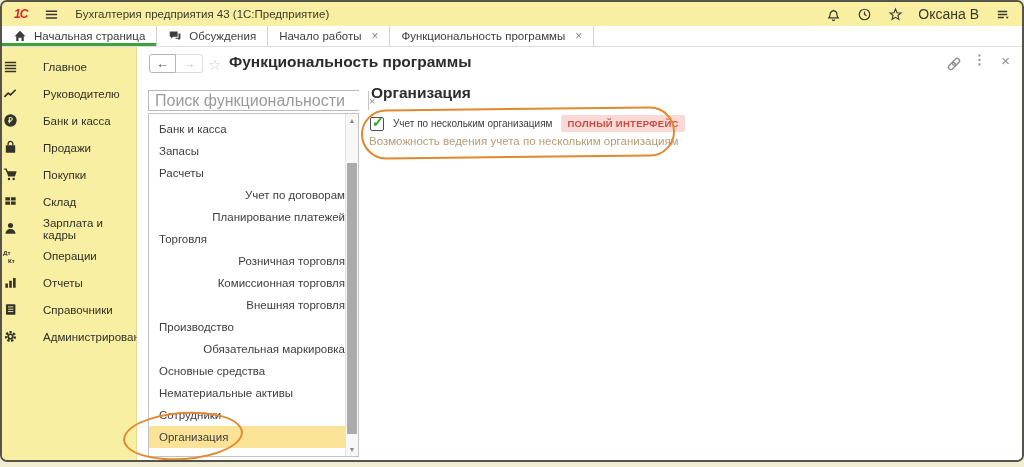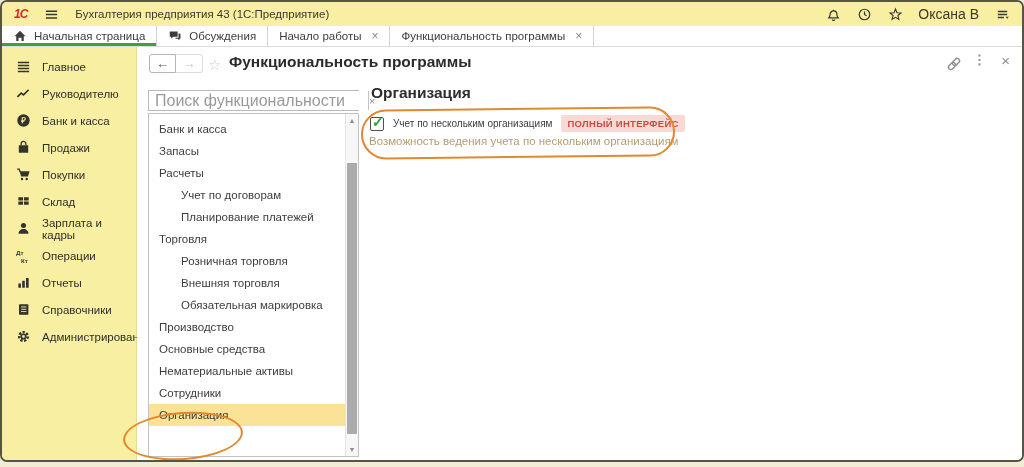--- a/index.html
+++ b/index.html
@@ -22,21 +22,21 @@
   .tb-user { font-size:14px; }
   
   .tabbar { position:absolute; top:24px; left:0; right:0; height:21px; background:#fff; display:flex; border-bottom:1px solid #dcdcdc; }
   .tab { display:flex; align-items:center; gap:7px; padding:0 11px; border-right:1px solid #d4d4d4; font-size:11.5px; color:#3c3c3c; position:relative; cursor:default; white-space:nowrap; }
   .tab .ticon { width:14px; height:14px; color:#3c3c3c; display:inline-flex; }
   .tab.active::after { content:""; position:absolute; left:0; right:0; bottom:0; height:3px; background:var(--tab-active-underline,#3ea13e); }
   .tab .tclose { color:#8a8a8a; font-size:12px; margin-left:3px; }
   
   .body { position:absolute; top:45px; left:0; right:0; bottom:0; display:flex; }
   .sidebar { width:135px; background:var(--accent-yellow,#f8efa3); border-right:1px solid rgba(0,0,0,.07); padding-top:6px; flex:none; }
-  .sb-item { height:27px; display:flex; align-items:center; gap:11px; padding-left:13px; font-size:11.5px; color:#2f2f26; cursor:default; }
+  .sb-item { height:27px; display:flex; align-items:center; gap:25px; font-size:11.5px; color:#2f2f26; cursor:default; }
   .sb-item .sicon { width:16px; height:16px; flex:none; display:inline-flex; align-items:center; justify-content:center; color:#33332a; }
   .main { flex:1; position:relative; background:#fff; }
   
   .navgroup { position:absolute; left:12px; top:7px; display:flex; }
   .navbtn { width:27px; height:19px; border:1px solid #b5b5b5; background:#fff; display:flex; align-items:center; justify-content:center; font-size:13px; color:#555; }
   .navbtn.back { border-radius:3px 0 0 3px; }
   .navbtn.fwd  { border-radius:0 3px 3px 0; border-color:#dcdcdc; color:#c6c6c6; border-left:none; }
   .hdr-star { position:absolute; left:71px; top:9px; color:#cfcfcf; font-size:15px; }
   .hdr-title { position:absolute; left:92px; top:6px; font-size:15.5px; font-weight:bold; color:#2b2b2b; }
   .hdr-link  { position:absolute; right:60px; top:9px; width:16px; height:16px; color:#8f8f8f; }
@@ -44,21 +44,21 @@
   .hdr-close { position:absolute; right:12px; top:5px; color:#8f8f8f; font-size:15px; }
   
   .search { position:absolute; left:11px; top:43px; width:211px; height:21px; border:1px solid #b9b9b9; display:flex; background:#fff; }
   .search input { flex:1; border:none; outline:none; padding:0 6px; font-size:16px; color:#444; font-family:"Liberation Sans",sans-serif; }
   .search input::placeholder { color:#9a9a9a; }
   .search .clear { width:21px; border-left:1px solid #c4c4c4; display:flex; align-items:center; justify-content:center; color:#8a8a8a; font-size:11px; }
   
   .listbox { position:absolute; left:11px; top:66px; width:211px; height:344px; border:1px solid #c3c3c3; background:#fff; }
   .list-inner { position:absolute; left:0; top:0; bottom:0; right:13px; padding-top:4px; overflow:hidden; }
   .li-item { height:22px; line-height:22px; font-size:11.5px; color:#3d3d3d; padding-left:10px; white-space:nowrap; cursor:default; }
-  .li-item.indent { padding-left:32px; }
+  .li-item.indent { padding-left:32px;text-align:right; }
   .li-item.selected { background:var(--selection,#fae396); }
   .vscroll { position:absolute; right:0; top:0; bottom:0; width:13px; border-left:1px solid #e2e2e2; background:#f7f7f7; }
   .vs-up, .vs-down { position:absolute; left:0; right:0; height:13px; display:flex; align-items:center; justify-content:center; font-size:7px; color:#8a8a8a; }
   .vs-up { top:0; } .vs-down { bottom:0; }
   .vs-thumb { position:absolute; left:1px; width:10px; top:49px; height:271px; background:#ababab; }
   
   .panel-heading { position:absolute; left:234px; top:37px; font-size:15.5px; font-weight:bold; color:#2d2d2d; }
   .option-row { position:absolute; left:233px; top:68px; display:flex; align-items:center; gap:9px; }
   .checkbox { width:14px; height:14px; border:1.4px solid #4f4f4f; border-radius:2px; background:#fff; position:relative; flex:none; }
   .checkbox .mark { position:absolute; left:1px; top:-4px; color:#2ca32c; font-size:14px; font-weight:bold; }
@@ -270,23 +270,24 @@
 
       <div class="listbox">
         <div class="list-inner" id="func-list">
             <div class="li-item">Банк и касса</div>
             <div class="li-item">Запасы</div>
             <div class="li-item">Расчеты</div>
             <div class="li-item indent">Учет по договорам</div>
             <div class="li-item indent">Планирование платежей</div>
             <div class="li-item">Торговля</div>
             <div class="li-item indent">Розничная торговля</div>
+            <div class="li-item indent">Комиссионная торговля</div>
             <div class="li-item indent">Внешняя торговля</div>
+            <div class="li-item">Производство</div>
             <div class="li-item indent">Обязательная маркировка</div>
-            <div class="li-item">Производство</div>
             <div class="li-item">Основные средства</div>
             <div class="li-item">Нематериальные активы</div>
             <div class="li-item">Сотрудники</div>
             <div class="li-item selected">Организация</div>
           </div>
         <div class="vscroll">
           <span class="vs-up">▲</span>
           <span class="vs-thumb"></span>
           <span class="vs-down">▼</span>
         </div>

